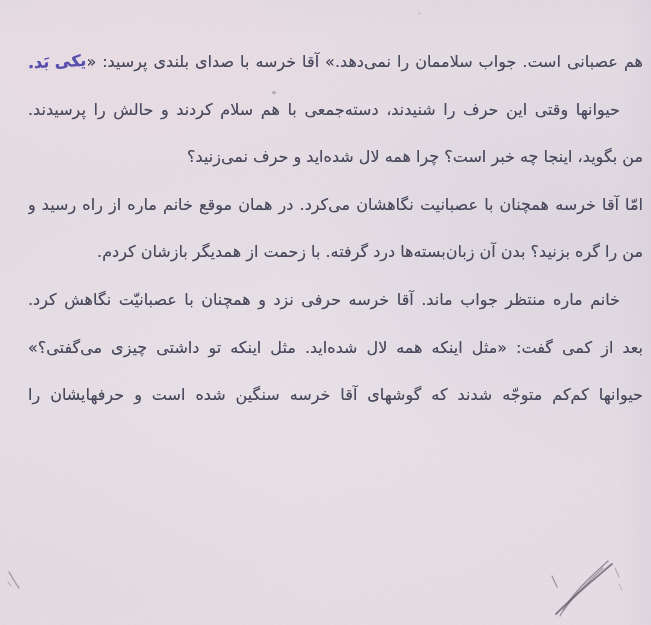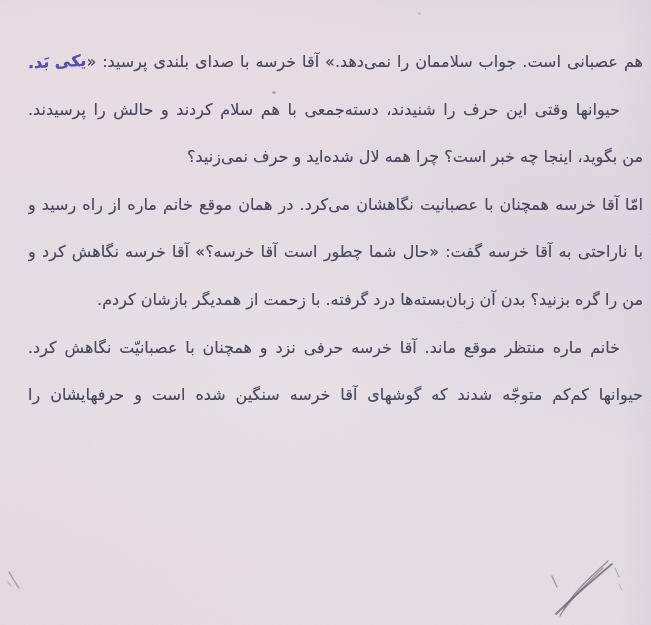--- a/index.html
+++ b/index.html
@@ -78,23 +78,23 @@
       <feColorMatrix type="saturate" values="0"></feColorMatrix>
     </filter>
     <rect width="651" height="625" filter="url(#paper-noise)"></rect>
   </svg>
 
   <div class="textblock">
     <div class="line full"><span>هم عصبانی است. جواب سلاممان را نمی‌دهد.» آقا خرسه با صدای بلندی پرسید: «</span><span class="ink">یکی بَد.</span></div>
     <div class="line full indent">حیوانها وقتی این حرف را شنیدند، دسته‌جمعی با هم سلام کردند و حالش را پرسیدند.</div>
     <div class="line end">من بگوید، اینجا چه خبر است؟ چرا همه لال شده‌اید و حرف نمی‌زنید؟</div>
     <div class="line full">امّا آقا خرسه همچنان با عصبانیت نگاهشان می‌کرد. در همان موقع خانم ماره از راه رسید و</div>
-    <div class="line full">با ناراحتی به آقا خرسه گفت: «حال شما چطور است آقا خرسه؟» آقا خرسه نگاهش کرد و</div>
     <div class="line end">من را گره بزنید؟ بدن آن زبان‌بسته‌ها درد گرفته. با زحمت از همدیگر بازشان کردم.</div>
-    <div class="line full indent">خانم ماره منتظر موقع ماند. آقا خرسه حرفی نزد و همچنان با عصبانیّت نگاهش کرد.</div>
+    <div class="line full indent">خانم ماره منتظر جواب ماند. آقا خرسه حرفی نزد و همچنان با عصبانیّت نگاهش کرد.</div>
+    <div class="line full">بعد از کمی گفت: «مثل اینکه همه لال شده‌اید. مثل اینکه تو داشتی چیزی می‌گفتی؟»</div>
     <div class="line full">حیوانها کم‌کم متوجّه شدند که گوشهای آقا خرسه سنگین شده است و حرفهایشان را</div>
   </div>
 
   <svg class="scribble" style="left:540px; top:556px;" width="86" height="66" viewBox="0 0 86 66" xmlns="http://www.w3.org/2000/svg">
     <g fill="none" stroke="#625c6b" stroke-linecap="round">
       <path d="M72,8 C58,20 38,36 16,58" stroke-width="1.8" opacity="0.75"></path>
       <path d="M68,5 C55,17 33,35 20,60" stroke-width="1.4" opacity="0.6"></path>
       <path d="M63,12 C52,22 32,42 24,54" stroke-width="1.2" opacity="0.5"></path>
       <path d="M12,20 l5,11" stroke-width="1.3" opacity="0.55"></path>
       <path d="M75,12 l4,9" stroke-width="1.1" opacity="0.4"></path>

